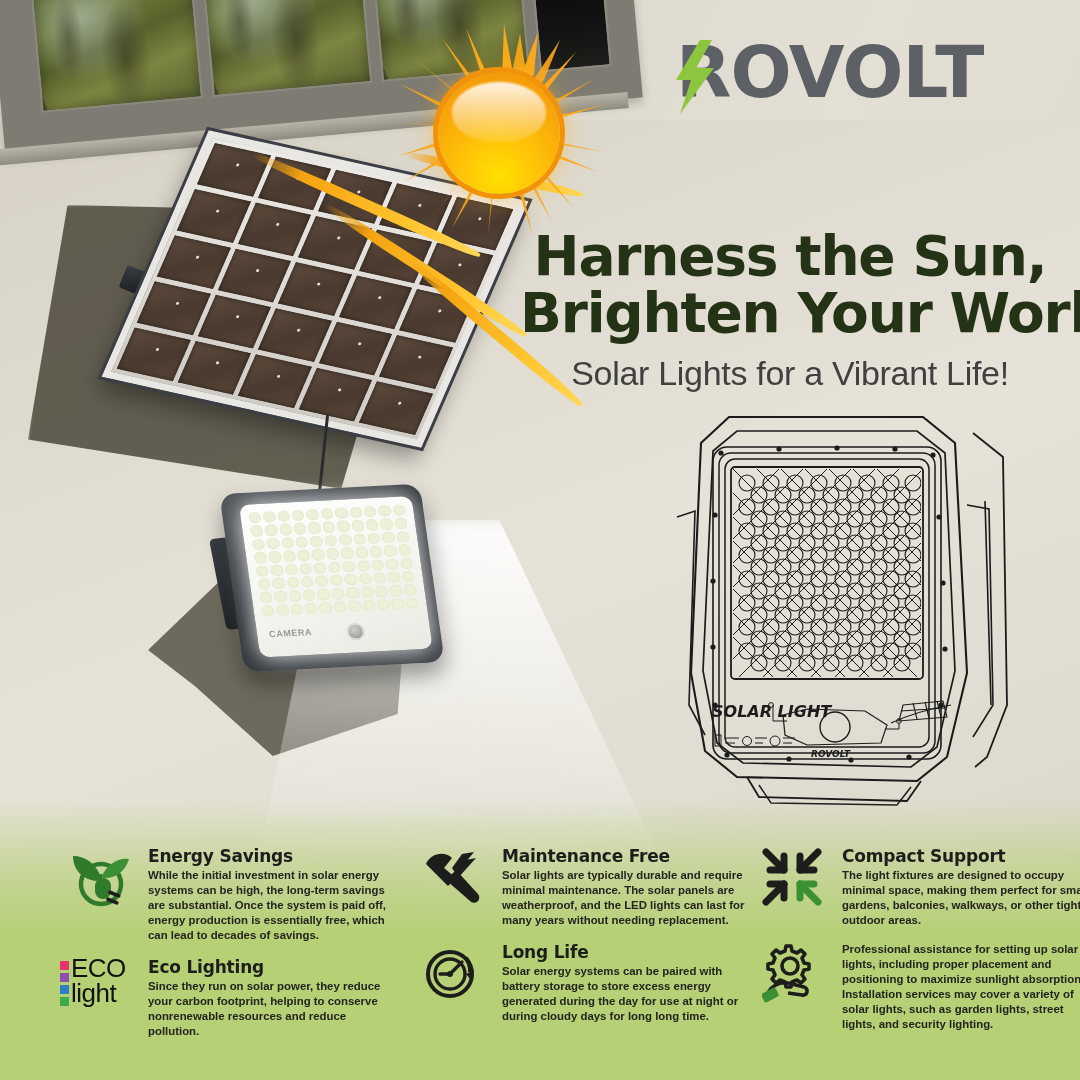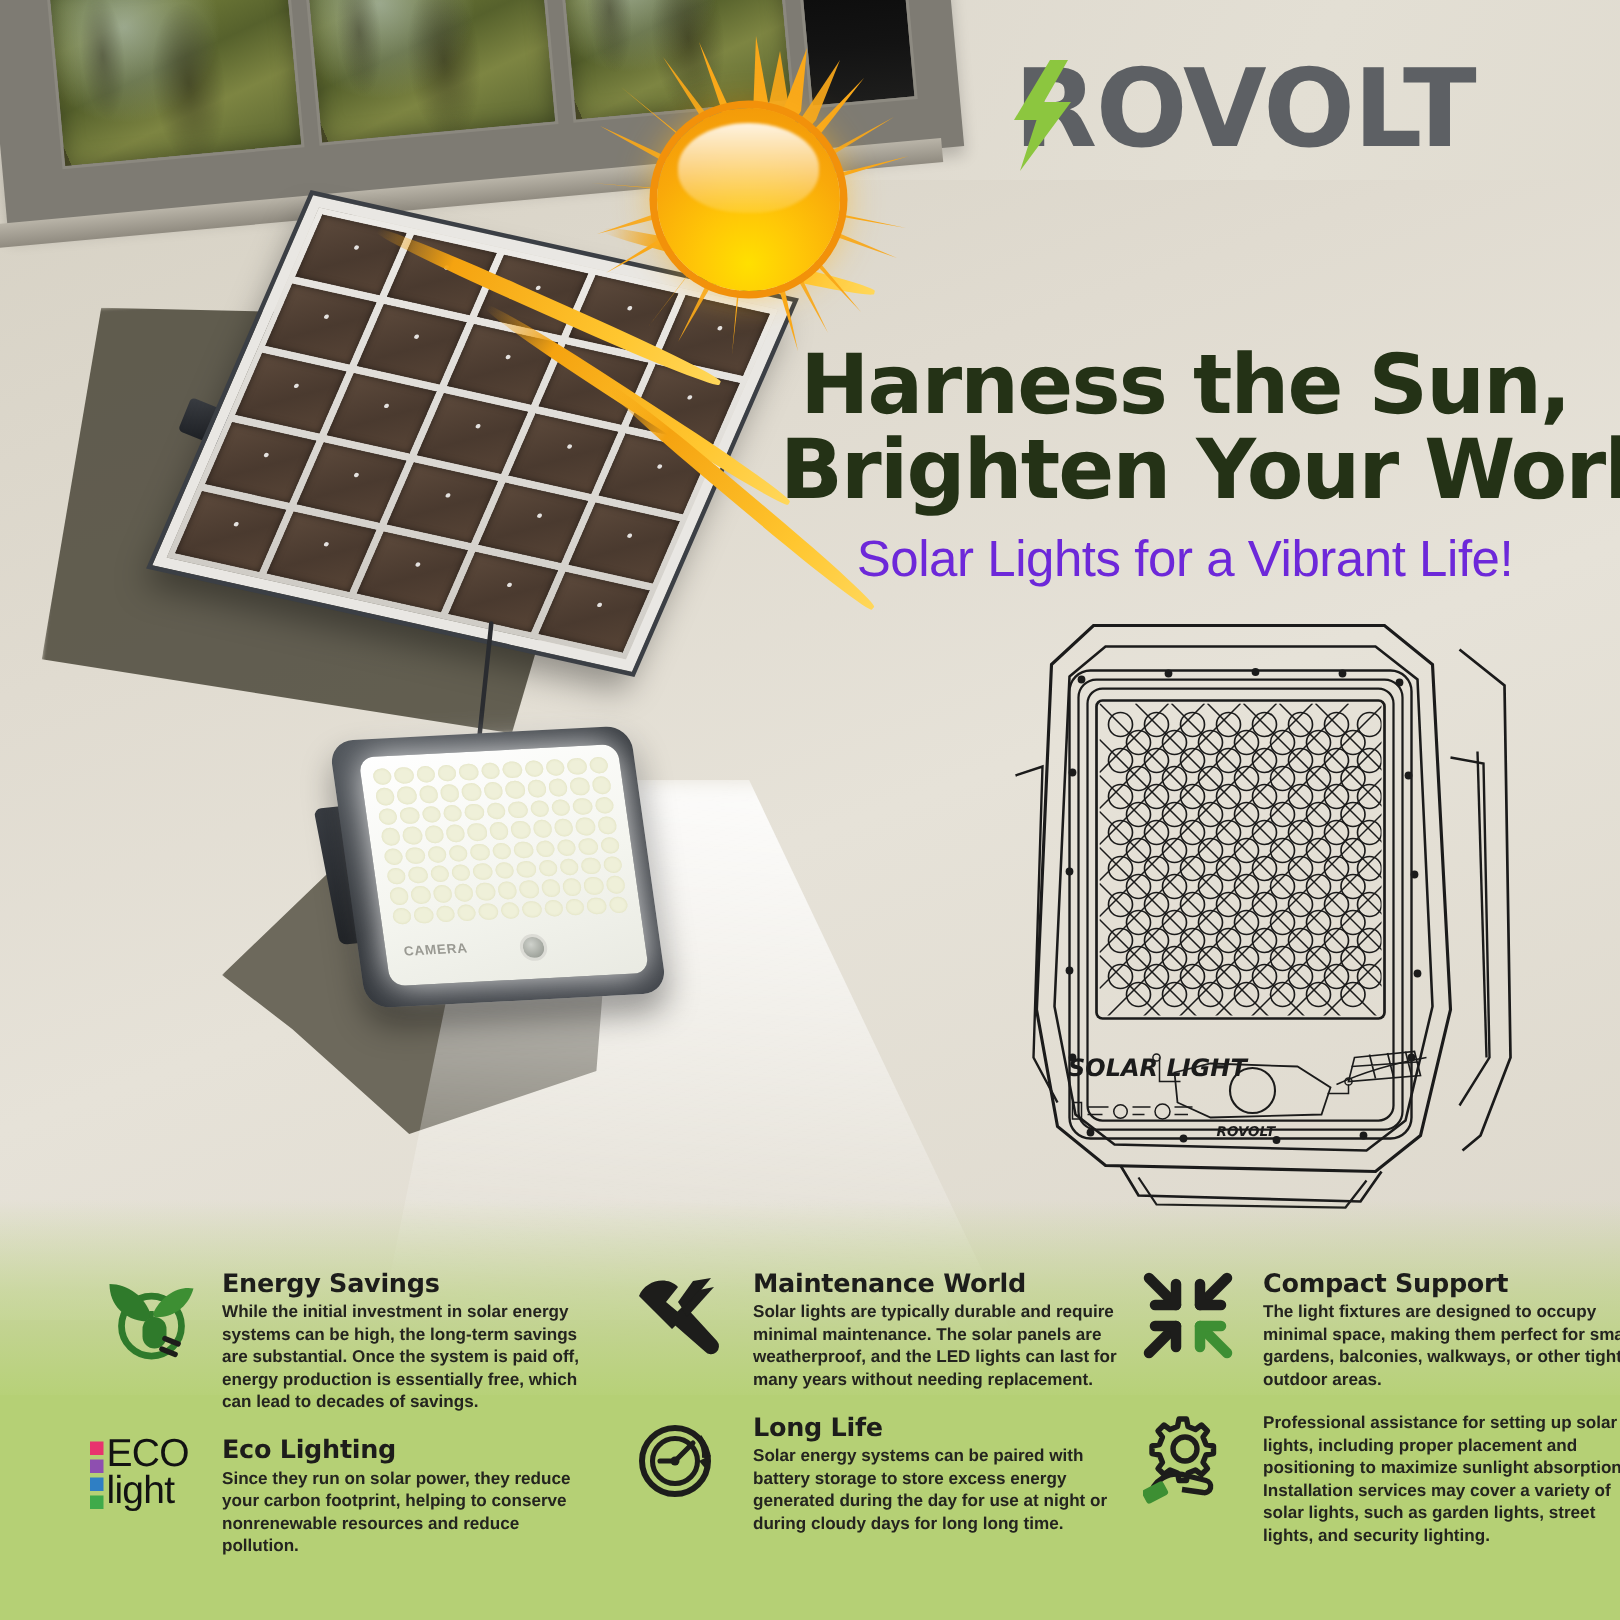--- a/index.html
+++ b/index.html
@@ -183,21 +183,21 @@
   
   .headline {
     position:absolute; left:520px; top:228px; width:540px; text-align:center;
     color:#243216;
   }
   .h-line {
     font-size:55px; font-weight:800; line-height:1.04; letter-spacing:-1.2px;
     font-family:"DejaVu Sans", sans-serif; white-space:nowrap;
   }
   .sub {
-    margin-top:12px; font-size:34px; font-weight:400; color:#6d28d9;
+    margin-top:12px; font-size:34px; font-weight:400; color:#404040;
     font-family:"Liberation Sans", sans-serif; letter-spacing:-.3px;
   }
 
   
   .lineart { position:absolute; left:655px; top:405px; width:410px; height:410px;font-style:italic; }
 
   
   .band {
     position:absolute; left:0; top:800px; width:1080px; height:280px;
     background:linear-gradient(180deg, rgba(182,209,118,0) 0%, rgba(182,209,118,.55) 22%, #b6d176 48%, #b4cf74 100%);
@@ -688,21 +688,21 @@
           <svg width="62" height="60" viewBox="0 0 62 60">
             <g fill="#1d1d1b">
               <path d="M4 16 C8 6 22 2 30 10 L22 20 L34 30 L26 38 L14 26 Z"></path>
               <path d="M24 32 L34 22 L56 46 a5 5 0 0 1 -8 7 Z"></path>
               <path d="M40 6 L52 4 L34 26 L30 20 Z"></path>
               <path d="M44 12 L54 10 L36 30 L33 25 Z"></path>
             </g>
           </svg>
         </div>
         <div class="feat-body">
-          <div class="feat-title">Maintenance World</div>
+          <div class="feat-title">Maintenance Free</div>
           <div class="feat-desc">Solar lights are typically durable and require minimal maintenance. The solar panels are weatherproof, and the LED lights can last for many years without needing replacement.</div>
         </div>
       </div>
 
       <div class="feat">
         <div class="feat-icon">
           <svg width="62" height="60" viewBox="0 0 62 60">
             <circle cx="28" cy="30" r="22" fill="none" stroke="#1d1d1b" stroke-width="4"></circle>
             <circle cx="28" cy="30" r="15" fill="none" stroke="#1d1d1b" stroke-width="3.4"></circle>
             <path d="M28 30 L18 30 M28 30 L40 18" stroke="#1d1d1b" stroke-width="3.4" stroke-linecap="round"></path>

